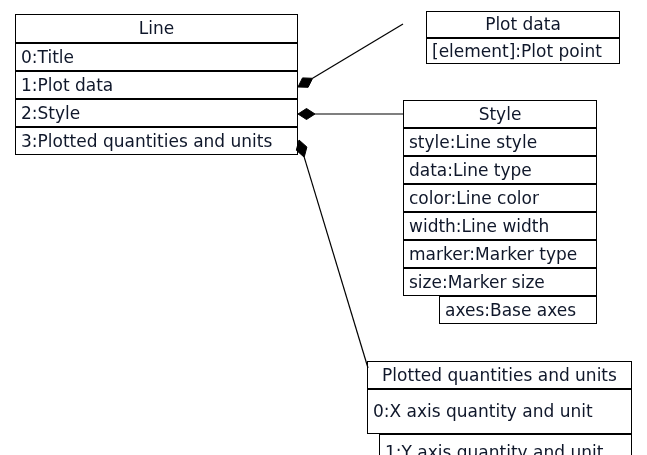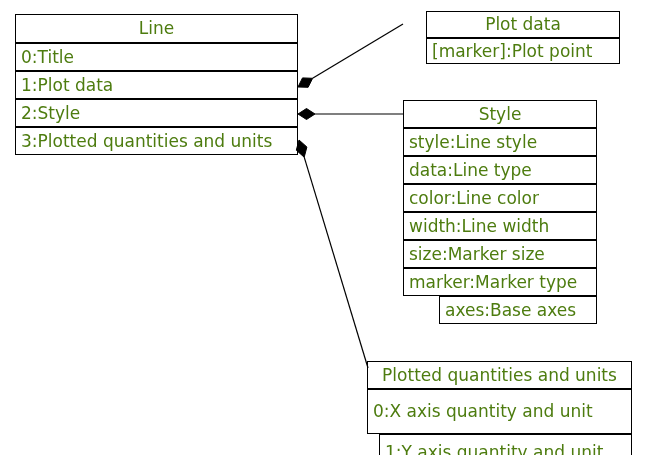--- a/index.html
+++ b/index.html
@@ -21,21 +21,21 @@
   }
   .cell {
     box-sizing: border-box;
     border: 1px solid #000000;
     background: #ffffff;
     display: flex;
     align-items: center;
     padding: 0 5px;
     font-size: 17px;
     line-height: 1;
-    color: #4d7c0f;
+    color: #0f172a;
     white-space: nowrap;
     overflow: hidden;
   }
   .cell.header {
     justify-content: center;
     padding: 0 2px;
   }
   .connectors {
     position: absolute;
     left: 0;
@@ -54,31 +54,31 @@
   <div class="box" style="left:15px; top:14px; width:283px;">
     <div class="cell header" style="height:29px;">Line</div>
     <div class="cell" style="height:28px;">0:Title</div>
     <div class="cell" style="height:28px;">1:Plot data</div>
     <div class="cell" style="height:28px;">2:Style</div>
     <div class="cell" style="height:28px;">3:Plotted quantities and units</div>
   </div>
 
   <div class="box" style="left:426px; top:11px; width:194px;">
     <div class="cell header" style="height:27px;">Plot data</div>
-    <div class="cell" style="height:26px;">[marker]:Plot point</div>
+    <div class="cell" style="height:26px;">[element]:Plot point</div>
   </div>
 
   <div class="box" style="left:403px; top:100px; width:194px;">
     <div class="cell header" style="height:28px;">Style</div>
     <div class="cell" style="height:28px;">style:Line style</div>
     <div class="cell" style="height:28px;">data:Line type</div>
     <div class="cell" style="height:28px;">color:Line color</div>
     <div class="cell" style="height:28px;">width:Line width</div>
+    <div class="cell" style="height:28px;">marker:Marker type</div>
     <div class="cell" style="height:28px;">size:Marker size</div>
-    <div class="cell" style="height:28px;">marker:Marker type</div>
     <div class="cell" style="height:28px;margin-left:36px;">axes:Base axes</div>
   </div>
 
   <div class="box" style="left:367px; top:361px; width:265px;">
     <div class="cell header" style="height:28px;">Plotted quantities and units</div>
     <div class="cell" style="height:45px;">0:X axis quantity and unit</div>
     <div class="cell" style="height:37px;margin-left:12px;">1:Y axis quantity and unit</div>
   </div>
 
   <svg class="connectors" viewBox="0 0 647 455">

